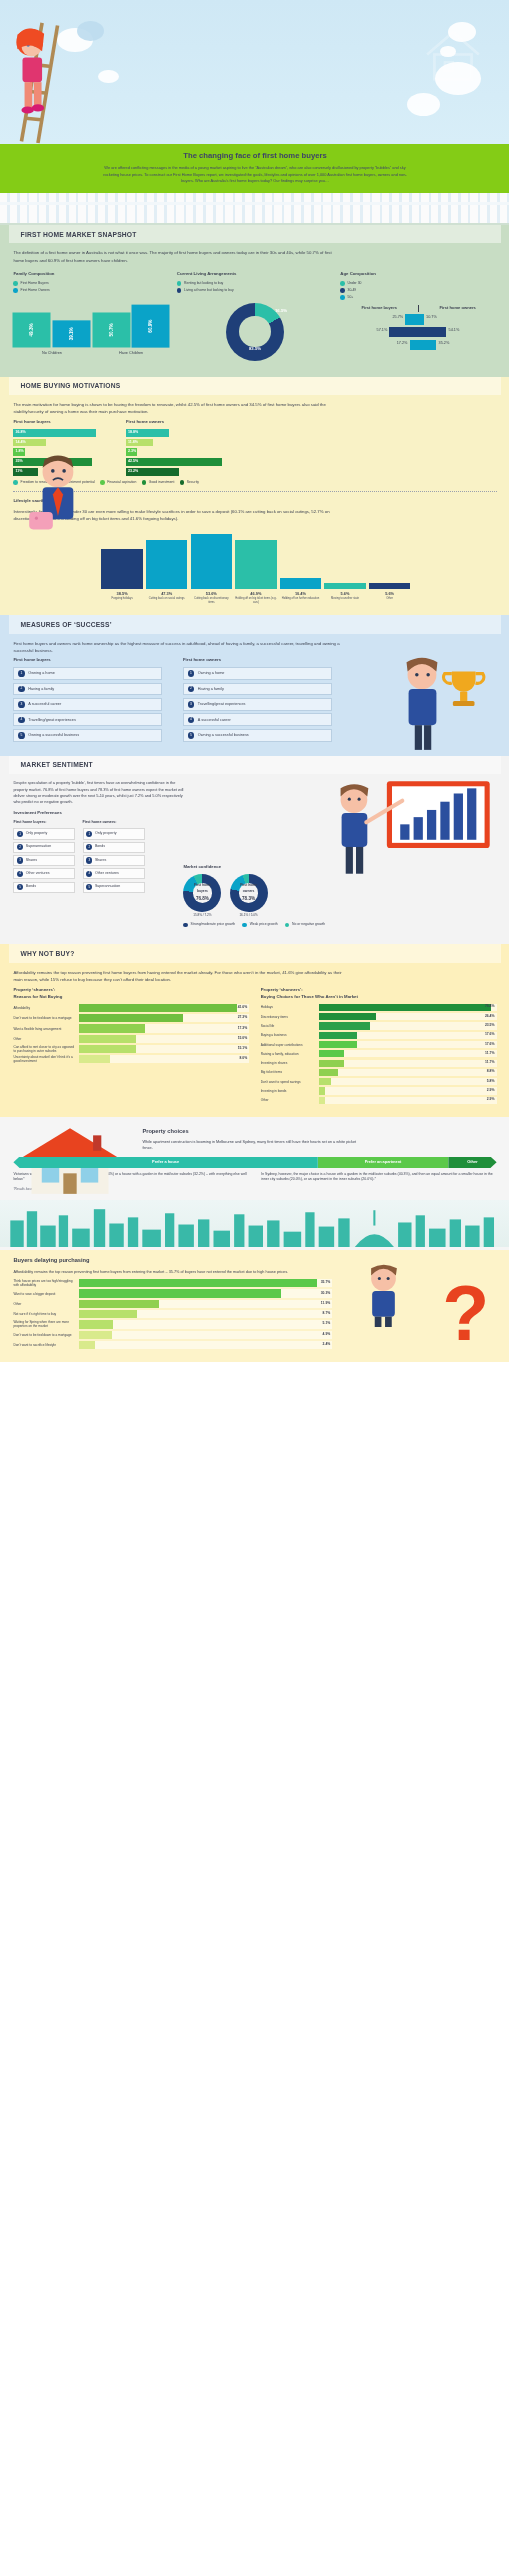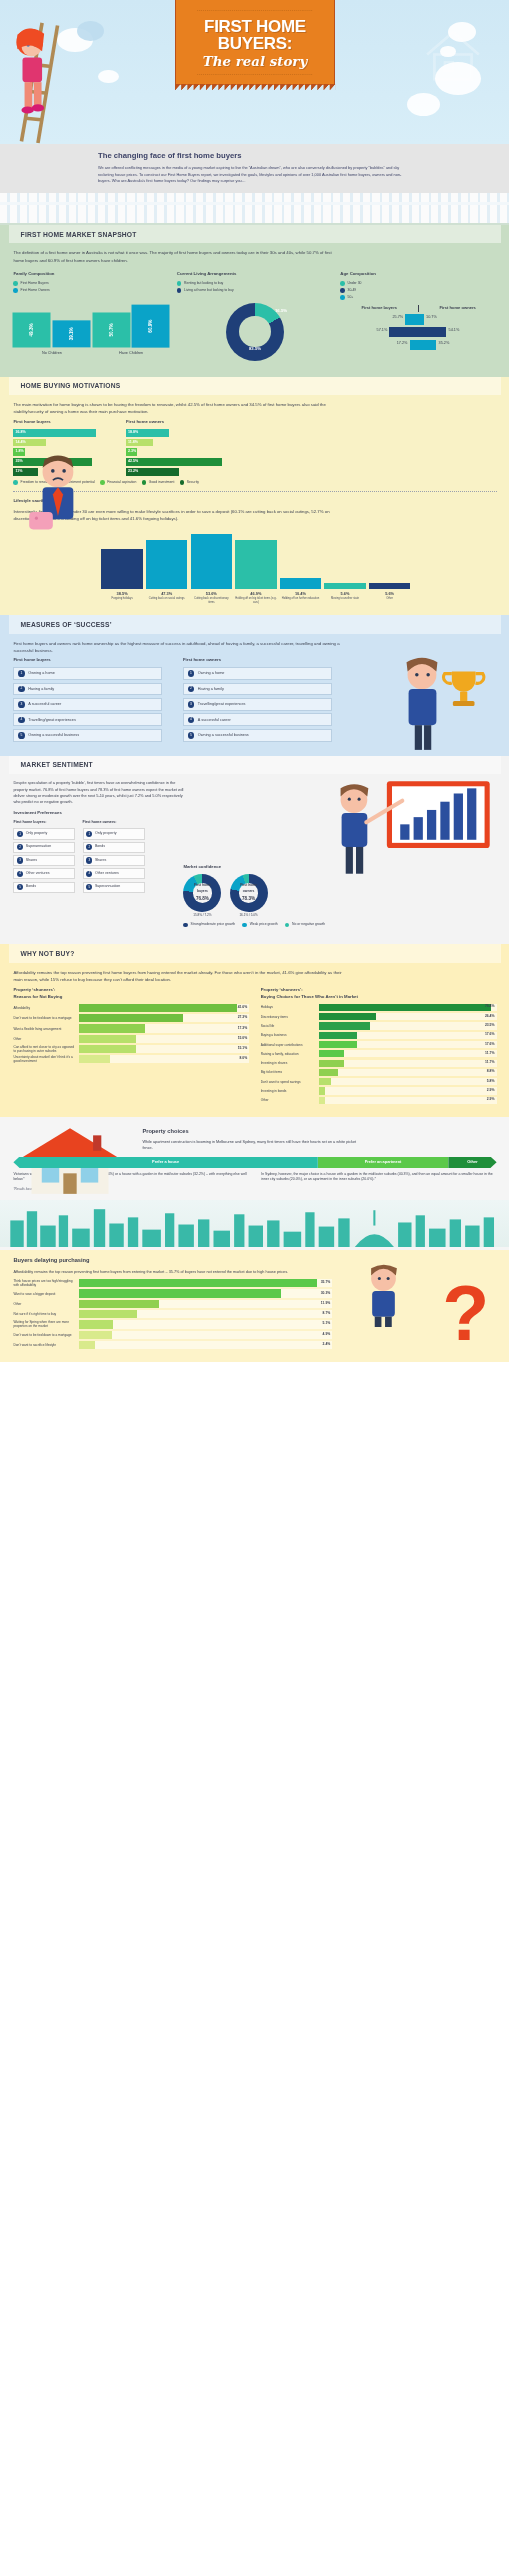--- a/index.html
+++ b/index.html
@@ -48,21 +48,21 @@
     font-size: 13.4px; color: #fff; text-shadow: 1px 1px 0 rgba(120,70,30,.35);
     margin-bottom: 4.1px;
   }
   .banner-zigzag {
     position: absolute; left: -1.5px; right: -1.5px; bottom: -5.7px; height: 6.2px;
     background:
       linear-gradient(-45deg, transparent 50%, #b9501b 50%) 0 0/6.2px 6.2px repeat-x;
   }
   .ladder-girl { position: absolute; left: 6.2px; top: 10.3px; width: 67px; height: 134px; }
 
-  .intro { padding: 7.2px 98px 8.2px; background: #e5e5e5; }
+  .intro { text-align: center; padding: 7.2px 98px 8.2px; background: #84cc16; }
   .intro h2 { font-size: 7.7px; color: #3e4468; margin-bottom: 5.2px; }
   .intro p { font-size: 3.9px; line-height: 1.65; color: #3e4468; }
 
   
   .fence { height: 32px; background:
       repeating-linear-gradient(90deg,#fbfbfb 0 7.2px,#e2eef5 7.2px 9.8px);
       border-bottom: 2.1px solid #cfe0d2; position: relative; }
   .fence:after{content:'';position:absolute;left:0;right:0;top:9.3px;height:3.1px;background:#f2f7fa;}
 
   
@@ -230,30 +230,20 @@
       <circle cx="43" cy="68" r="3.2" fill="#2f7fd6"></circle>
       <circle cx="57" cy="68" r="3.2" fill="#2f7fd6"></circle>
       <path d="M22 48 q26 -22 52 -2 l-4 34 q-22 -20 -48 -4z" fill="#ef4b23"></path>
       <rect x="32" y="92" width="38" height="48" rx="6" fill="#e0356f"></rect>
       <rect x="36" y="140" width="15" height="50" fill="#f08a76"></rect>
       <rect x="54" y="140" width="15" height="48" fill="#f08a76"></rect>
       <ellipse cx="42" cy="194" rx="12" ry="7" fill="#d61b72"></ellipse>
       <ellipse cx="62" cy="190" rx="12" ry="7" fill="#d61b72"></ellipse>
     </svg>
 
-    <div class="banner">
-      <div class="dotline">••••••••••••••••••••••••••••••••••••••••••••••••••••••••••••</div>
-      <h1>
-        <span>FIRST HOME</span><br>
-        <span>BUYERS:</span>
-      </h1>
-      <div class="script">The real story</div>
-      <div class="dotline">••••••••••••••••••••••••••••••••••••••••••••••••••••••••••••</div>
-      <div class="banner-zigzag"></div>
-    </div>
   </div>
 
   <div class="intro">
     <h2>The changing face of first home buyers</h2>
     <p>We are offered conflicting messages in the media of a young market aspiring to live the “Australian dream”, who are also conversely disillusioned by property “bubbles” and sky rocketing house prices. To construct our First Home Buyers report, we investigated the goals, lifestyles and opinions of over 1,000 Australian first home buyers, owners and non-buyers. Who are Australia’s first home buyers today? Our findings may surprise you…</p>
   </div>
   <div class="fence"></div>
 
   <div class="sec sec-snapshot">
     <div class="sec-title">FIRST HOME MARKET SNAPSHOT</div>

